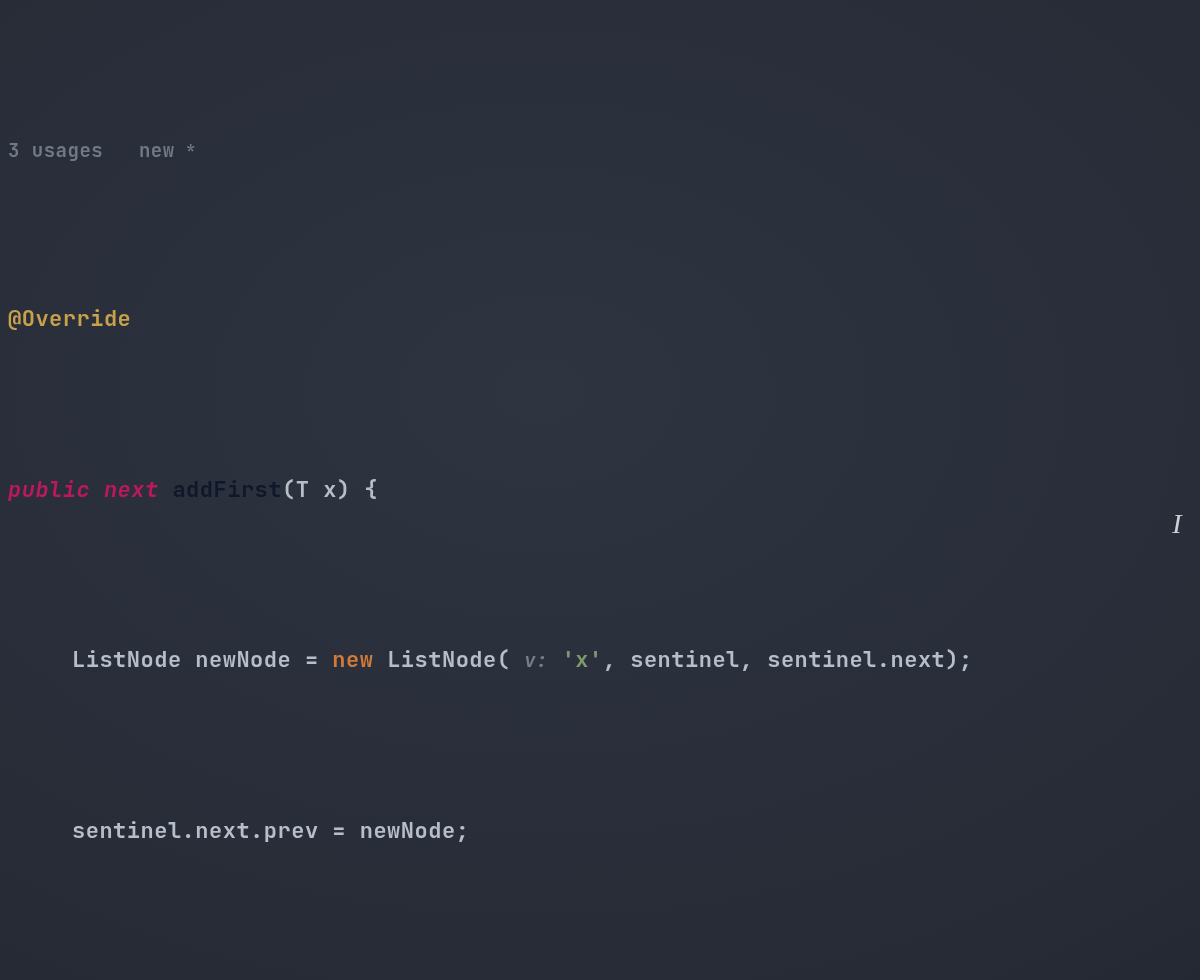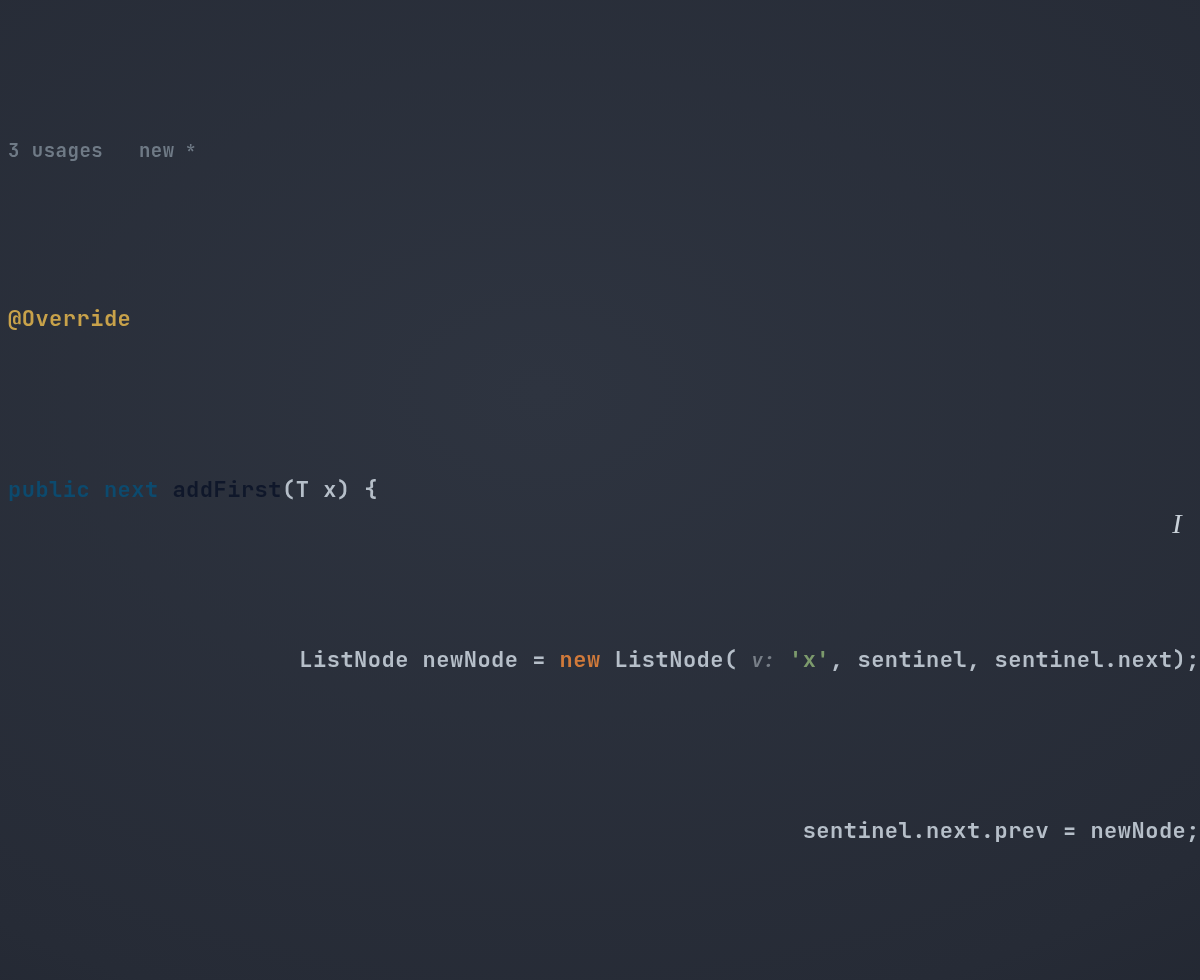--- a/index.html
+++ b/index.html
@@ -15,27 +15,27 @@
     letter-spacing: 0.5px;
     font-weight: 600;
   }
   .editor {
     position: relative;
     padding: 0 0 0 8px;
     line-height: 1.55;
     white-space: pre;
   }
   .line { display: block; }
-  .indent1 { padding-left: 64px; text-align: right; }
+  .indent1 { padding-left: 64px; }
 
   .hint   { color: #6f7a86; font-size: 19px; }
   .hint .usages { color: #6f7a86; }
   .hint .star { display:inline-block; transform: translateY(-4px); font-size:14px;}
   .anno   { color: #c8a24a; text-align: right; }
-  .kw     { color: #0c4a6e; }
+  .kw     { color: #be185d; font-style: italic; }
   .type   { color: #b6bfc9; }
   .mname  { color: #0f172a; }
   .ident  { color: #b6bfc9; }
   .op     { color: #b6bfc9; }
   .punct  { color: #b6bfc9; }
   .paramhint { color: #787f88; font-style: italic; font-size: 19px; }
   .str    { color: #7c9a6c; }
   .new    { color: #d17a3a; }
   .ctor   { color: #b6bfc9; }
   .cursor {

